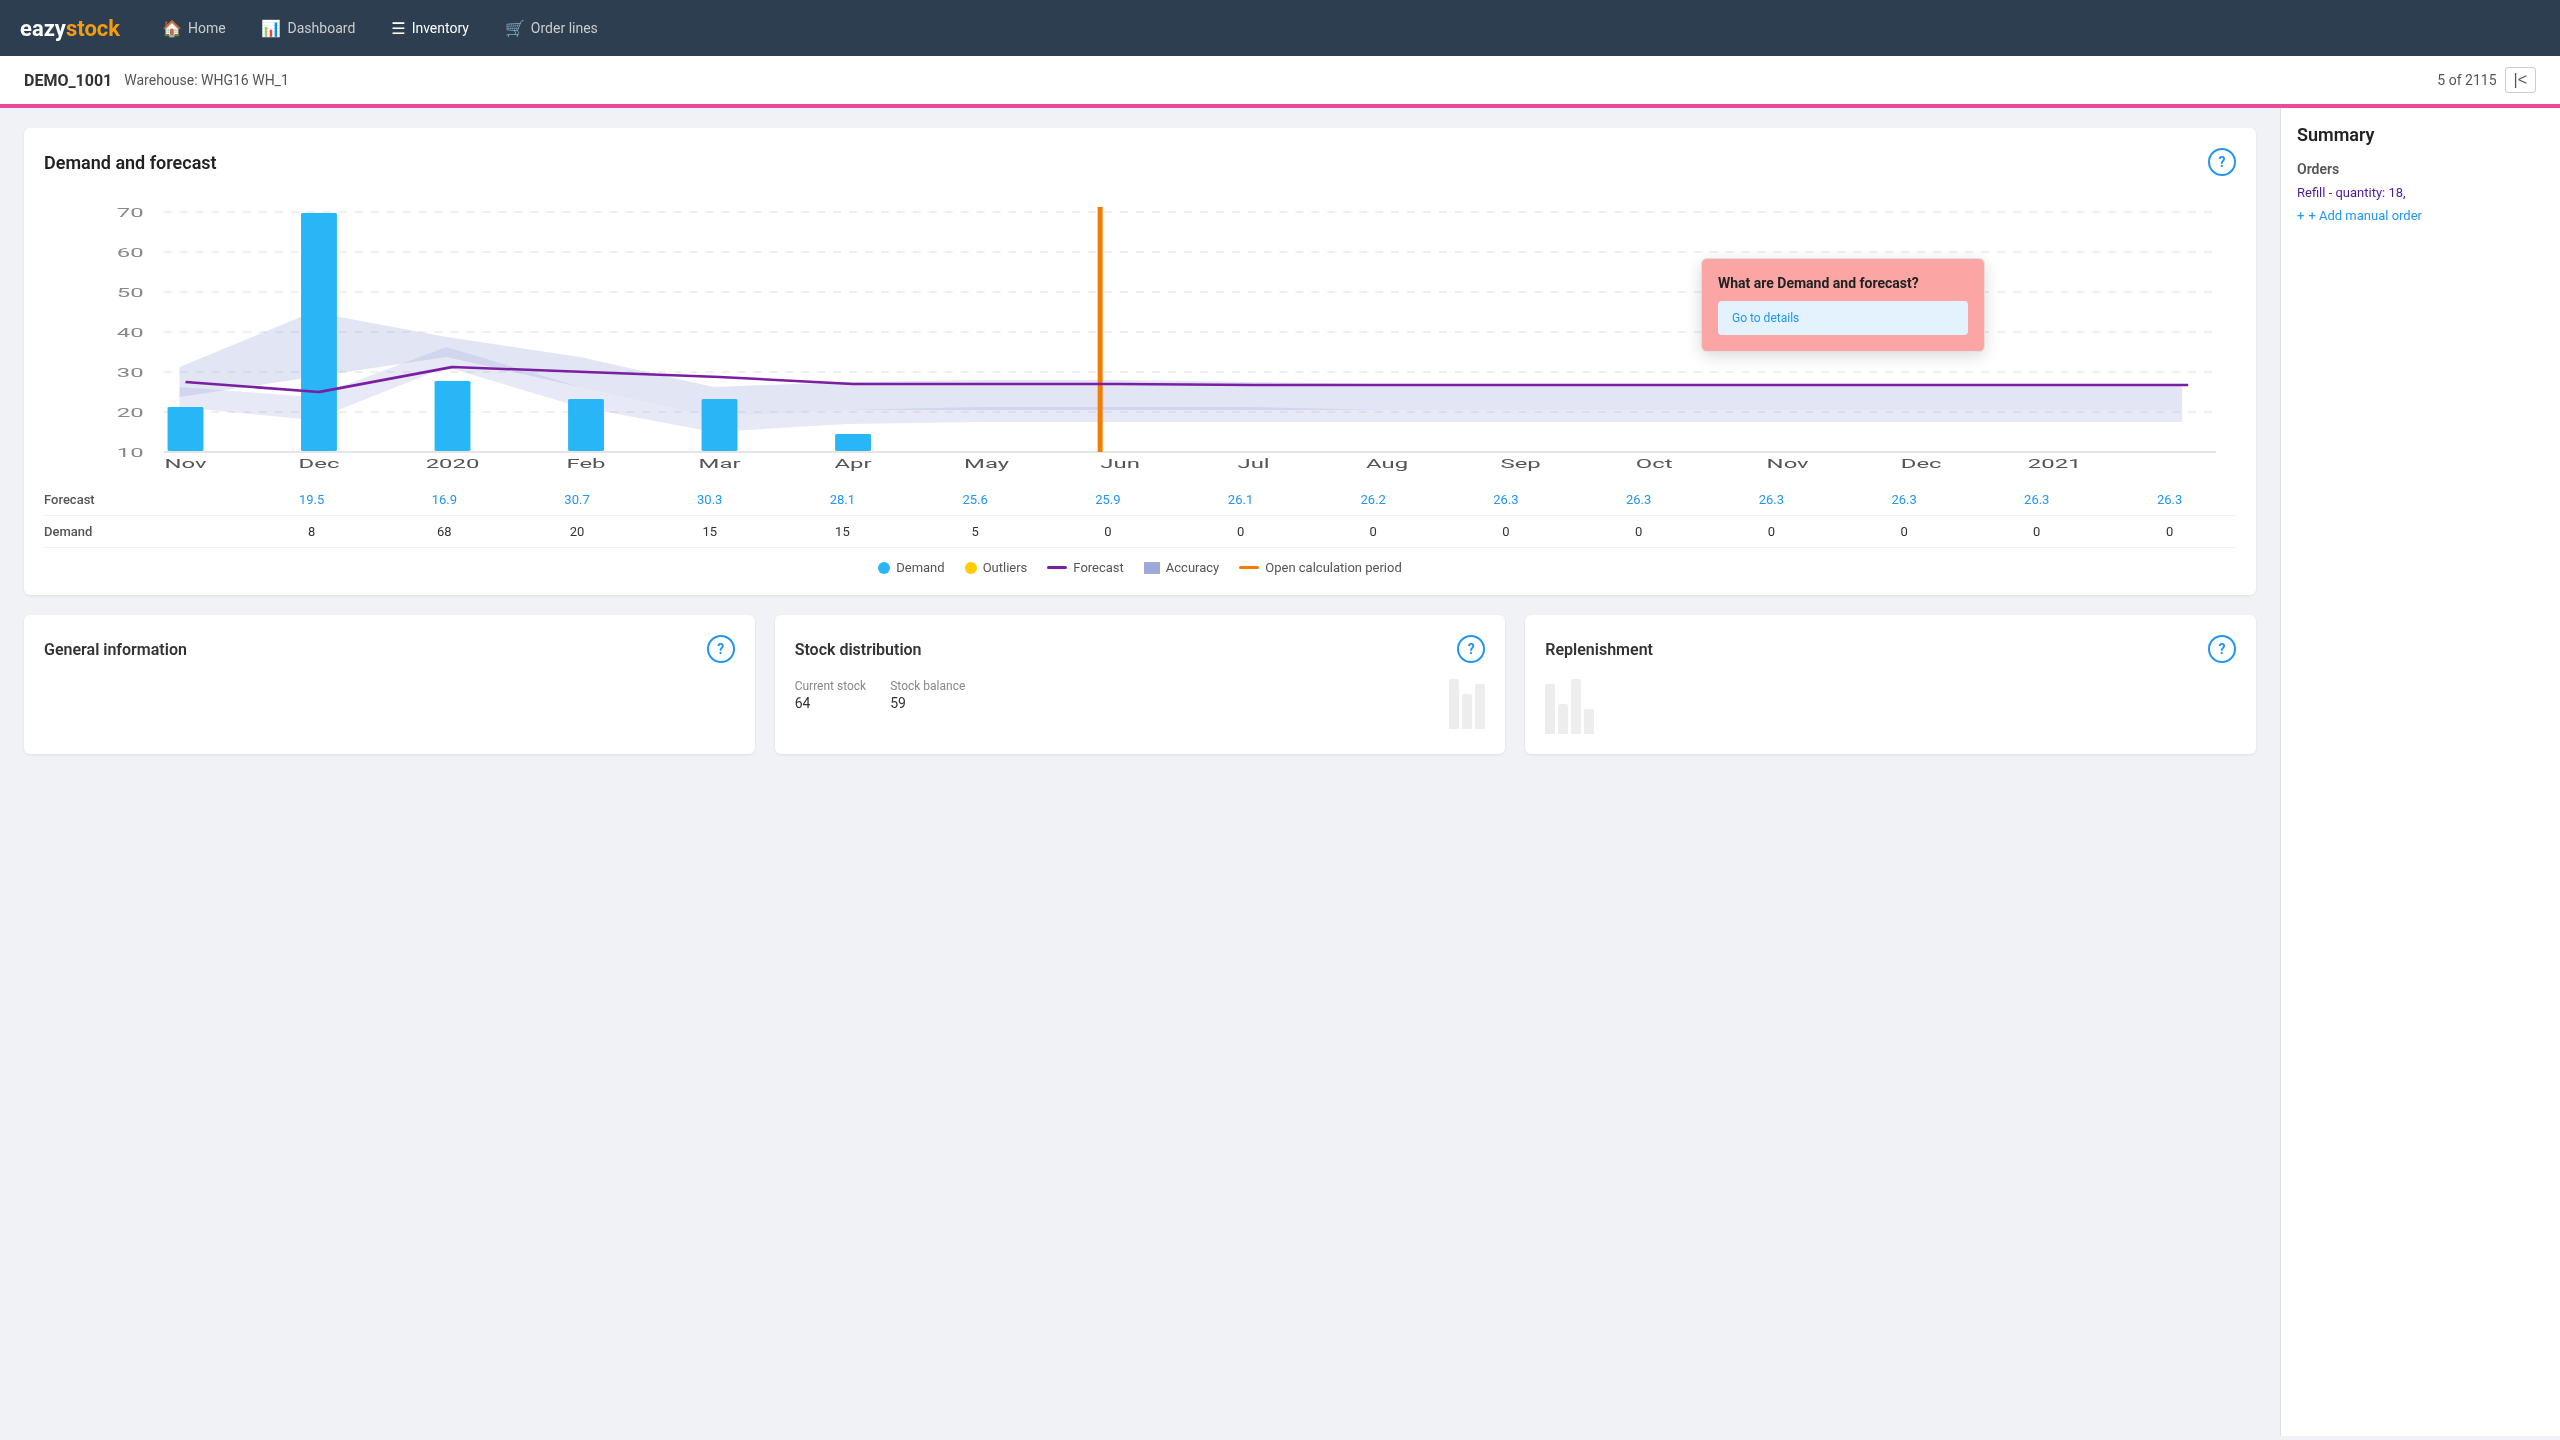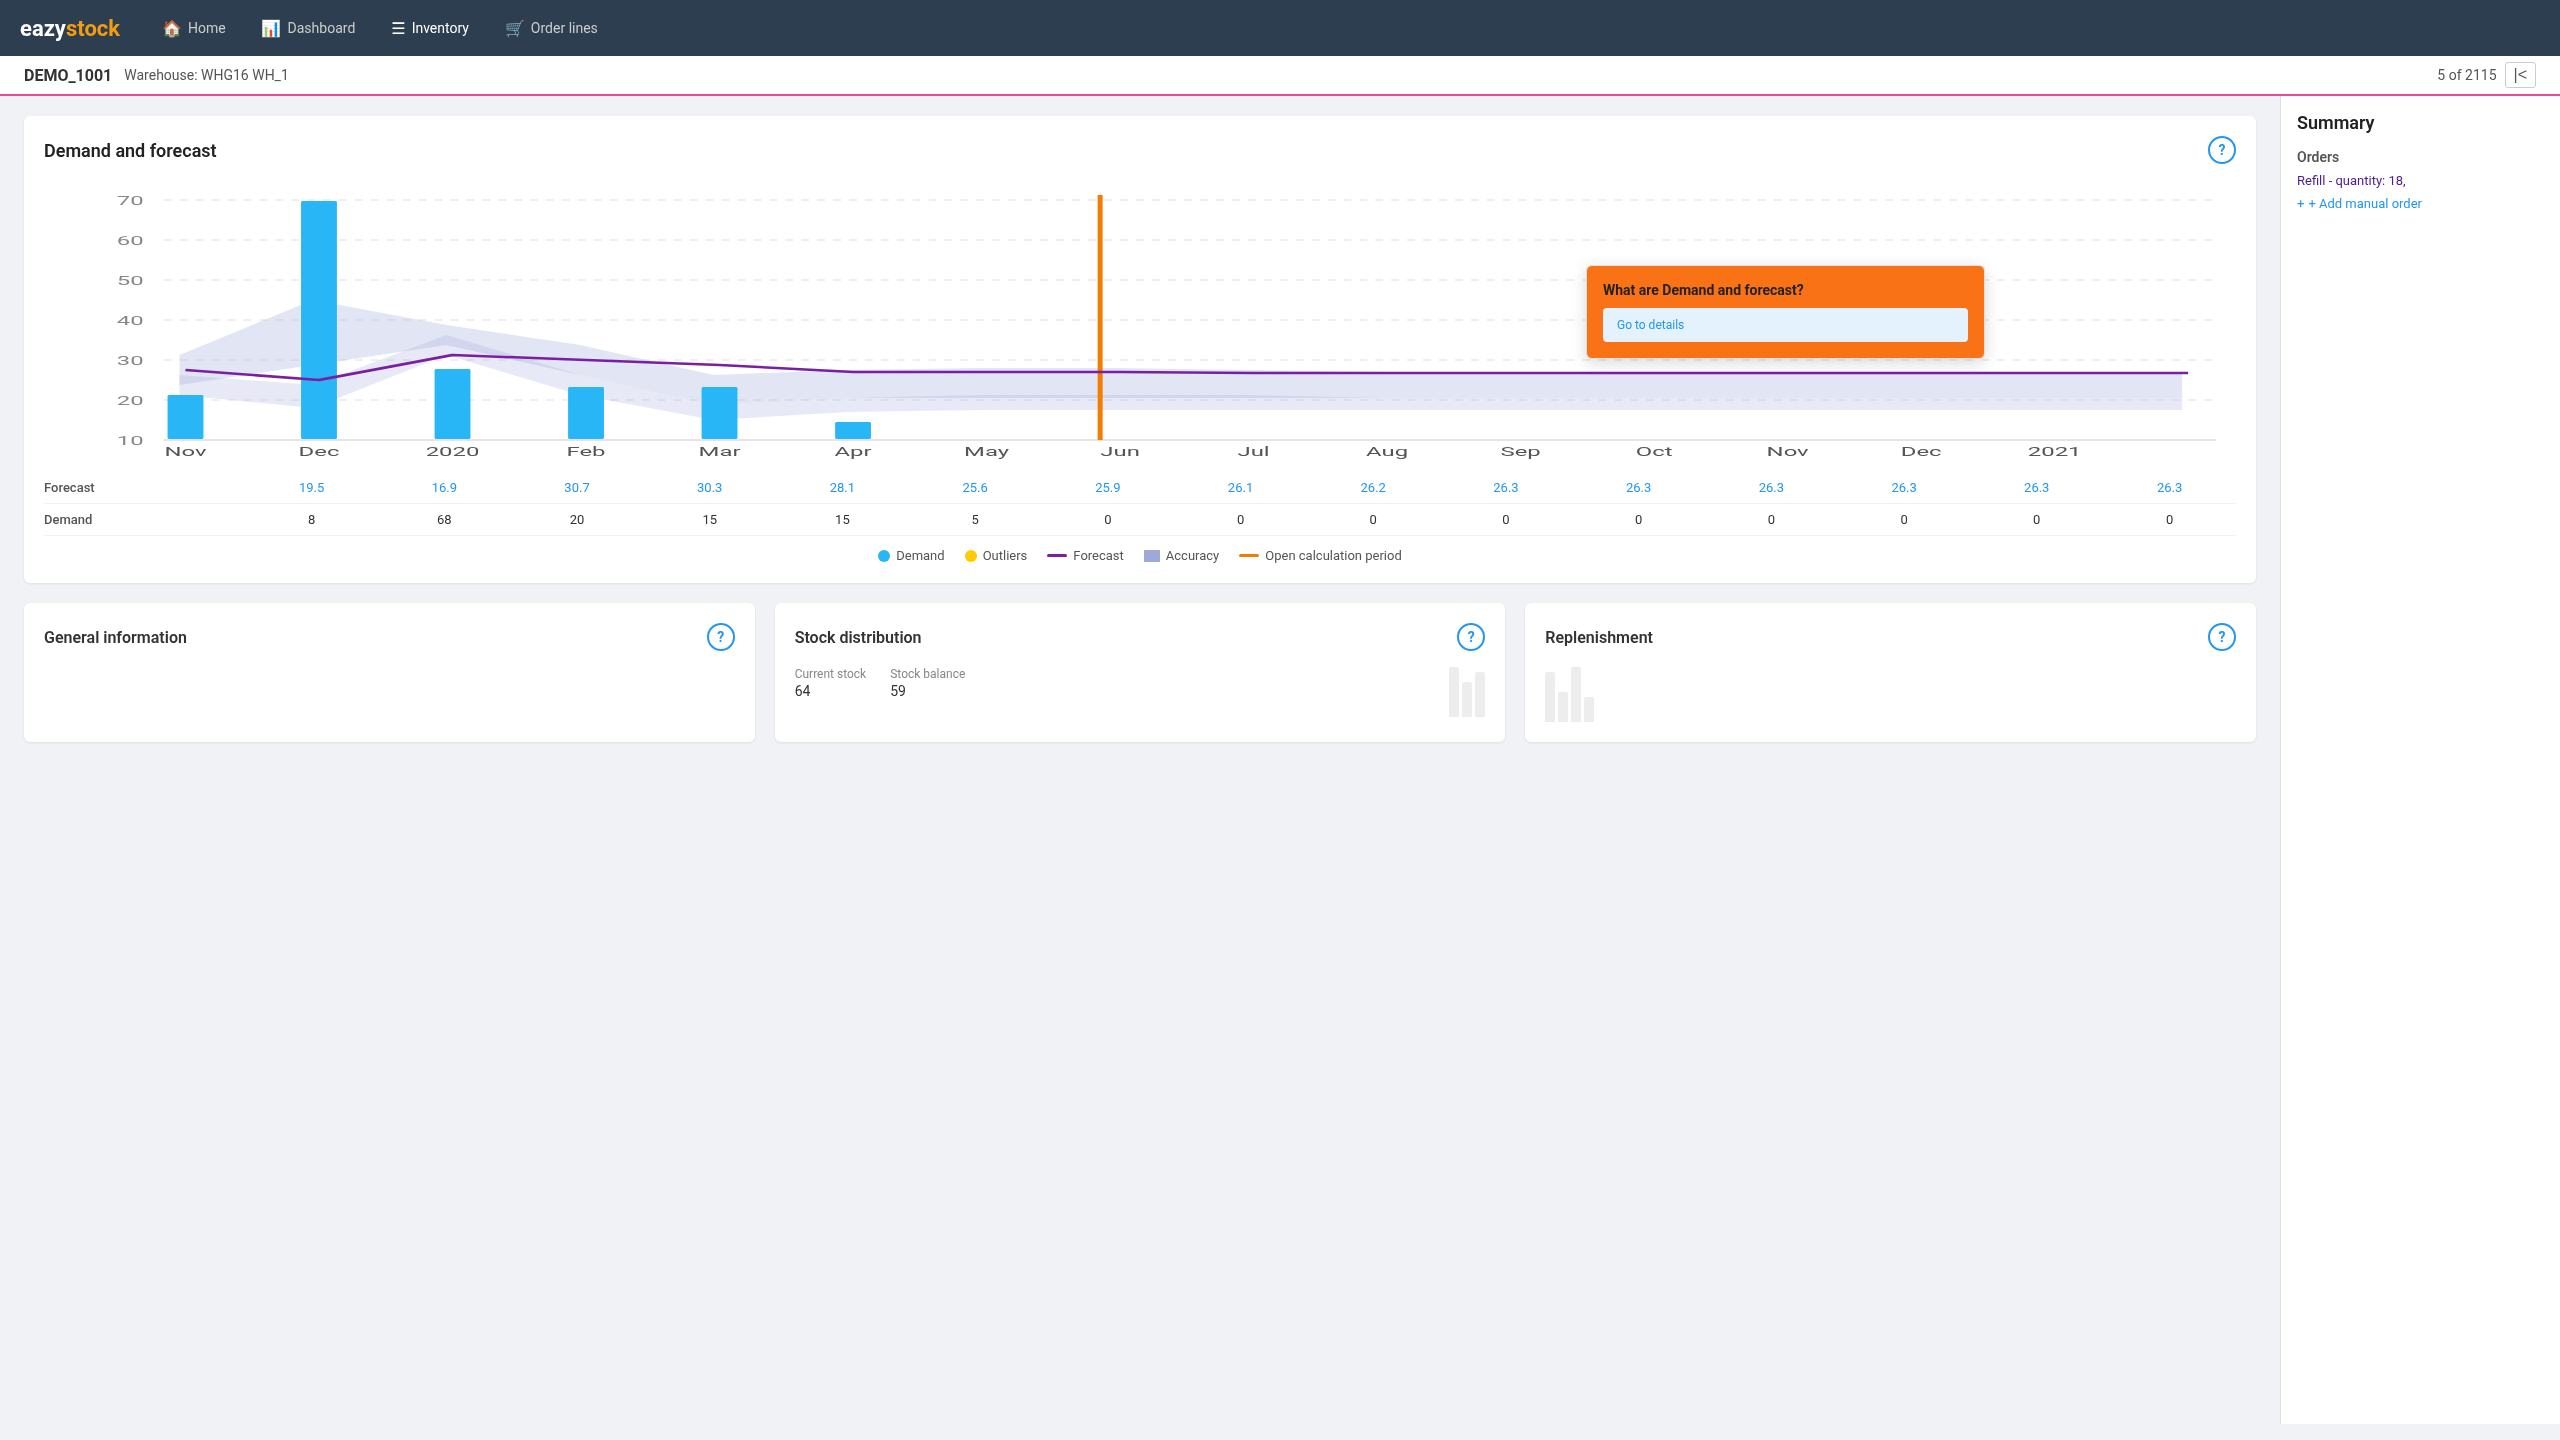--- a/index.html
+++ b/index.html
@@ -36,22 +36,22 @@
     .nav-item.active { color: white; }
     .nav-icon { font-size: 16px; }
 
     
     .breadcrumb-bar {
       background: white;
       display: flex;
       align-items: center;
       justify-content: space-between;
       padding: 0 24px;
-      height: 40px;
-      border-bottom: 2px solid #ec4899;
+      height: 52px;
+      border-bottom: 4px solid #ec4899;
     }
     .breadcrumb-left {
       display: flex;
       align-items: center;
       gap: 12px;
     }
     .breadcrumb-id {
       font-weight: 700;
       font-size: 16px;
     }
@@ -249,27 +249,27 @@
       cursor: pointer;
       font-size: 13px;
       display: flex;
       align-items: center;
       gap: 4px;
     }
 
     
     .tooltip-popup {
       position: absolute;
-      top: 169px;
+      top: 150px;
       right: 295px;
-      background: #f97316;
+      background: #fca5a5;
       border: 1px solid #e0e0e0;
       border-radius: 6px;
       padding: 16px;
-      width: 399px;
+      width: 284px;
       box-shadow: 0 4px 16px rgba(0,0,0,0.15);
       z-index: 100;
     }
     .tooltip-title {
       font-weight: 700;
       font-size: 14px;
       margin-bottom: 10px;
       color: #222;
     }
     .tooltip-title span { font-weight: 700; }

